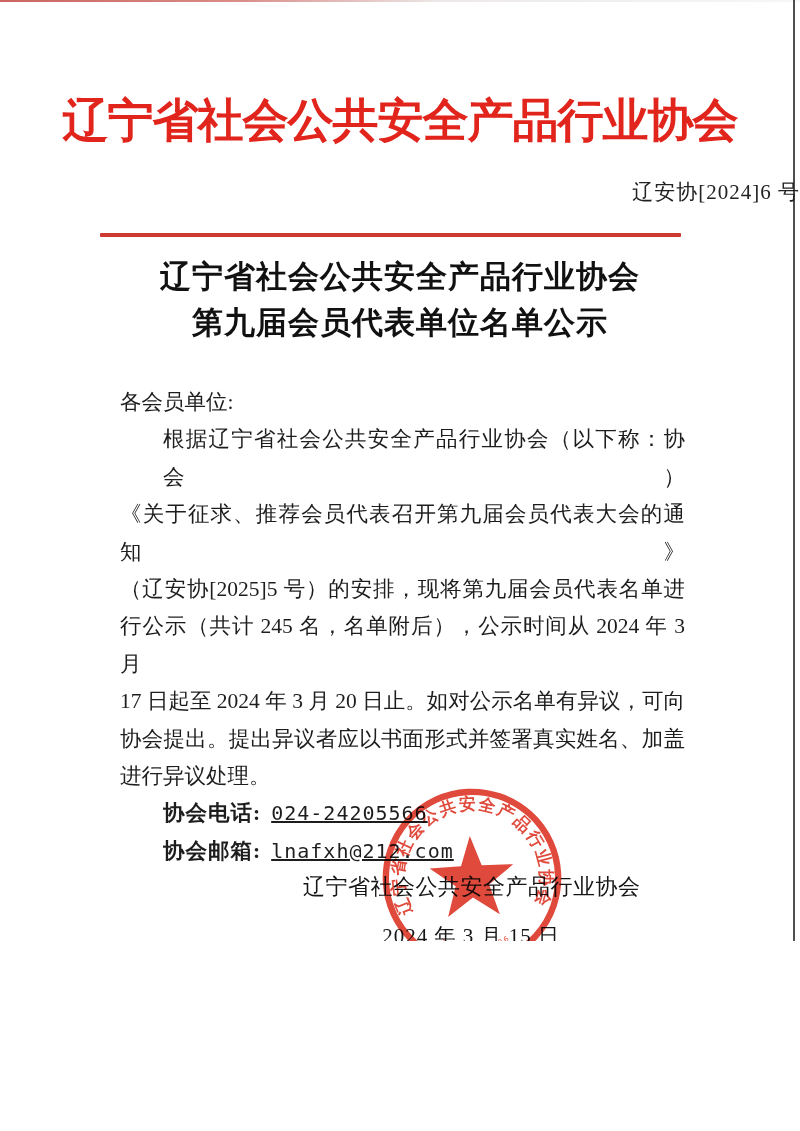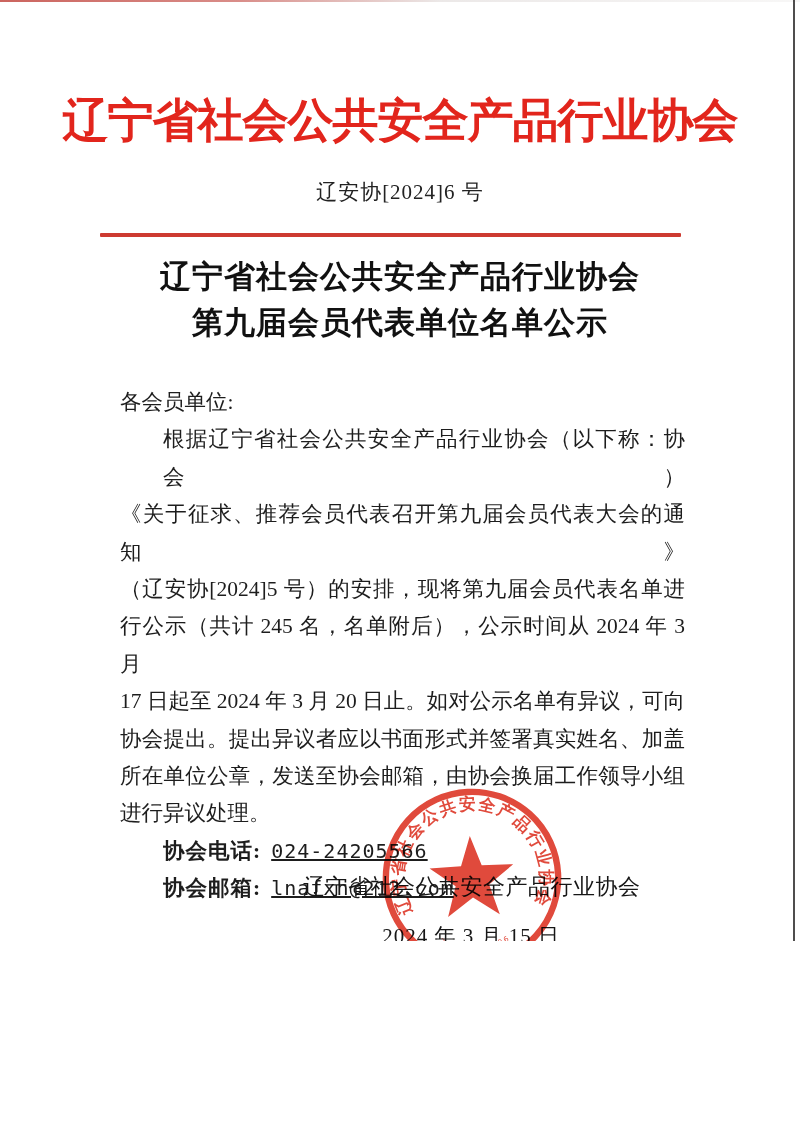--- a/index.html
+++ b/index.html
@@ -19,21 +19,21 @@
 
   .header-title{
     position:absolute;top:90px;left:0;width:100%;
     text-align:center;
     font-size:46px;font-weight:bold;letter-spacing:-1px;
     color:#e2251c;
     white-space:nowrap;
   }
   .doc-number{
     position:absolute;top:178px;left:0;width:100%;
-    text-align:center;font-size:21px;color:#222;
+    text-align:right;font-size:21px;color:#222;
     letter-spacing:1px;
   }
   .red-rule{
     position:absolute;top:233px;left:100px;width:581px;height:4px;
     background:#cd3a31;border-radius:1px;
   }
   .doc-title{
     position:absolute;top:254px;left:0;width:100%;
     text-align:center;font-weight:bold;color:#111;
     font-size:31px;line-height:46px;letter-spacing:1px;
@@ -89,25 +89,24 @@
 
   <div class="doc-title">
     <div>辽宁省社会公共安全产品行业协会</div>
     <div>第九届会员代表单位名单公示</div>
   </div>
 
   <div class="body-block">
     <div class="plain">各会员单位:</div>
     <div class="jline indent">根据辽宁省社会公共安全产品行业协会（以下称：协会）</div>
     <div class="jline">《关于征求、推荐会员代表召开第九届会员代表大会的通知》</div>
-    <div class="jline">（辽安协[2024]5 号）的安排，现将第九届会员代表名单进</div>
+    <div class="jline">（辽安协[2025]5 号）的安排，现将第九届会员代表名单进</div>
     <div class="jline">行公示（共计 245 名，名单附后），公示时间从 2024 年 3 月</div>
     <div class="jline">17 日起至 2024 年 3 月 20 日止。如对公示名单有异议，可向</div>
     <div class="jline">协会提出。提出异议者应以书面形式并签署真实姓名、加盖</div>
-    <div class="jline">所在单位公章，发送至协会邮箱，由协会换届工作领导小组</div>
     <div class="plain">进行异议处理。</div>
     <div class="contact-line"><b>协会电话:</b><span class="val">024-24205566</span></div>
     <div class="contact-line"><b>协会邮箱:</b><span class="val">lnafxh@212.com</span></div>
   </div>
 
   <div class="signature">辽宁省社会公共安全产品行业协会</div>
   <div class="sign-date">2024 年 3 月 15 日</div>
 
   <svg class="seal" viewBox="0 0 190 190" xmlns="http://www.w3.org/2000/svg">
     <defs>

